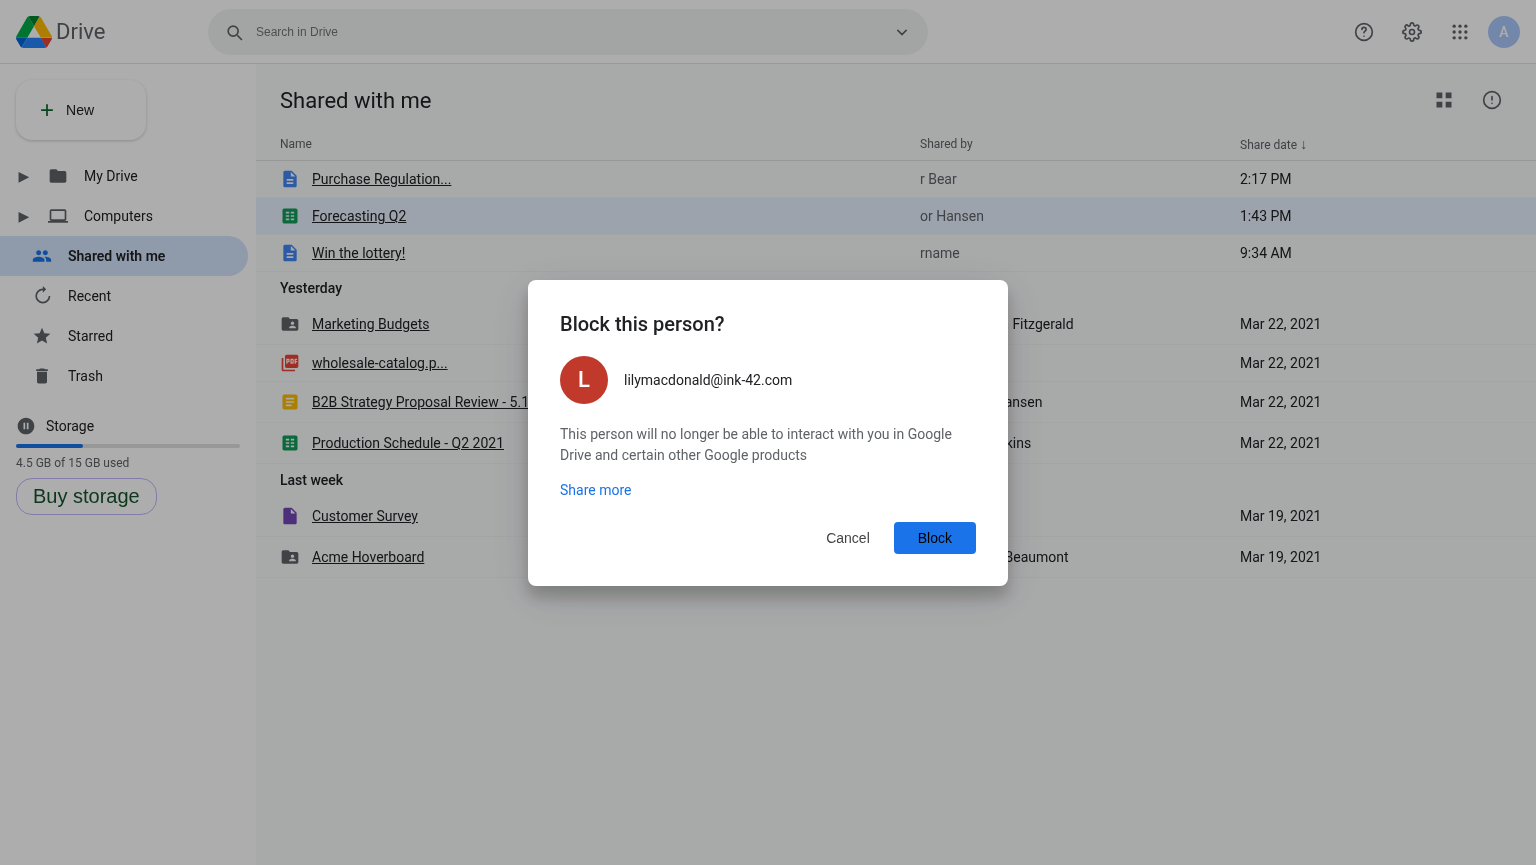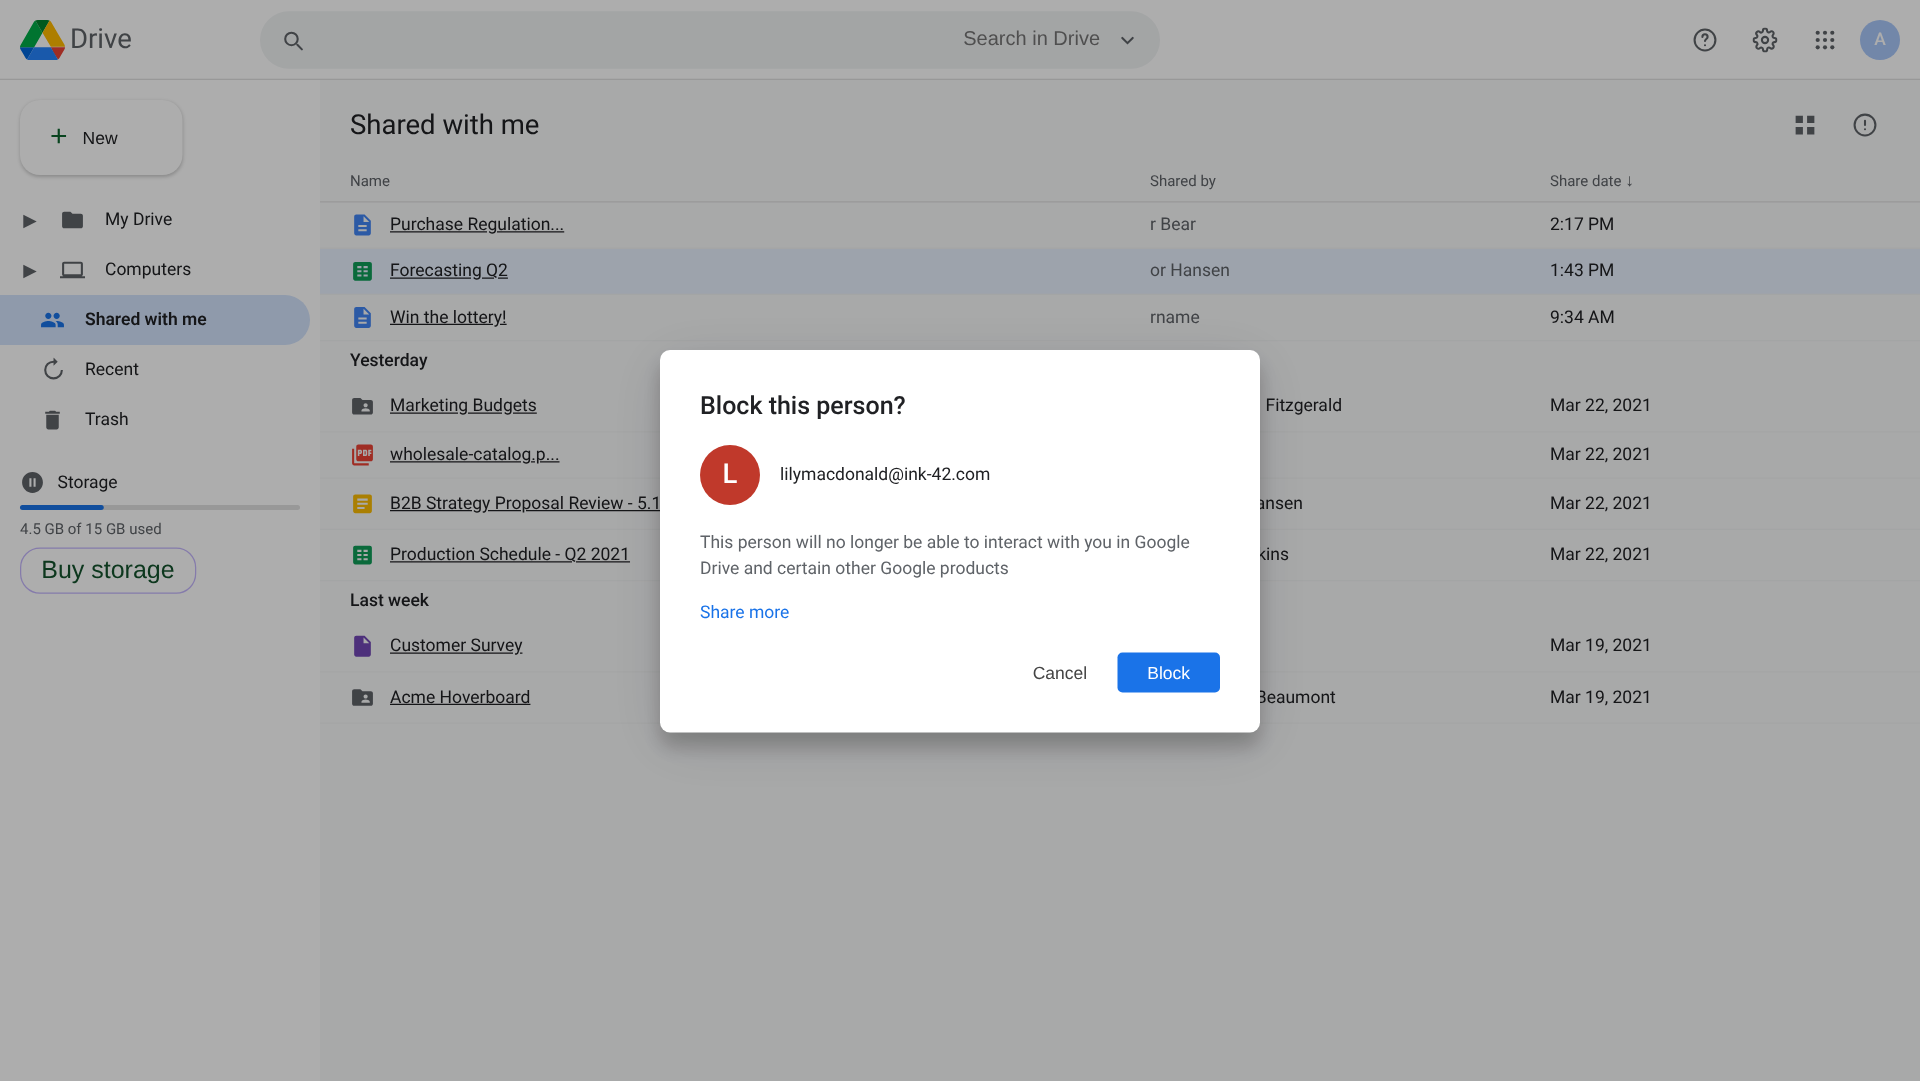--- a/index.html
+++ b/index.html
@@ -9,21 +9,21 @@
     .app-container { display: flex; flex-direction: column; height: 100%; }
     .header { display: flex; align-items: center; height: 64px; padding: 0 16px; background: #fff; border-bottom: 1px solid #e0e0e0; gap: 12px; z-index: 10; }
     .main-layout { display: flex; flex: 1; overflow: hidden; }
     .sidebar { width: 256px; background: #fff; padding: 8px 0; flex-shrink: 0; overflow-y: auto; }
     .content { flex: 1; background: #f8f9fa; overflow-y: auto; padding: 0; position: relative; }
 
     
     .logo-area { display: flex; align-items: center; gap: 4px; cursor: pointer; min-width: 180px; }
     .logo-text { font-size: 22px; color: #5f6368; font-weight: 400; }
     .search-bar { flex: 1; display: flex; align-items: center; background: #f1f3f4; border-radius: 24px; padding: 0 16px; height: 46px; gap: 12px; max-width: 720px; }
-    .search-bar input { border: none; background: transparent; font-size: 16px; color: #4d7c0f; outline: none; flex: 1; text-align: right; }
+    .search-bar input { border: none; background: transparent; font-size: 12px; color: #4d7c0f; outline: none; flex: 1; }
     .header-actions { display: flex; align-items: center; gap: 8px; margin-left: auto; }
     .header-icon-btn { width: 40px; height: 40px; border-radius: 50%; display: flex; align-items: center; justify-content: center; cursor: pointer; color: #5f6368; border: none; background: transparent; font-size: 20px; }
     .avatar { width: 32px; height: 32px; border-radius: 50%; background: #a8c7fa; display: flex; align-items: center; justify-content: center; font-size: 14px; font-weight: 500; color: #fff; cursor: pointer; }
 
     
     .new-btn { display: flex; align-items: center; gap: 12px; margin: 8px 16px 16px; padding: 16px 24px; background: #fff; border-radius: 16px; box-shadow: 0 1px 3px rgba(0,0,0,0.2); cursor: pointer; font-size: 14px; font-weight: 500; color: #202124; border: none; min-width: 130px; }
     .plus-icon { font-size: 24px; color: #0d652d; font-weight: 300; }
     .nav-item { display: flex; align-items: center; gap: 16px; padding: 8px 16px; border-radius: 0 24px 24px 0; cursor: pointer; color: #202124; font-size: 14px; height: 40px; margin-right: 8px; }
     .nav-item.active { background: #d3e3fd; font-weight: 600; }
     .nav-item .nav-icon { width: 20px; height: 20px; display: flex; align-items: center; justify-content: center; flex-shrink: 0; }
@@ -58,21 +58,21 @@
     .dialog-overlay { position: fixed; inset: 0; background: rgba(0,0,0,0.32); display: flex; align-items: center; justify-content: center; z-index: 1000; }
     .dialog { background: #fff; border-radius: 8px; padding: 32px; width: 480px; max-width: 90vw; box-shadow: 0 11px 15px rgba(0,0,0,0.2), 0 9px 46px rgba(0,0,0,0.12); }
     .dialog-title { font-size: 20px; font-weight: 500; color: #202124; margin-bottom: 20px; }
     .dialog-person { display: flex; align-items: center; gap: 16px; margin-bottom: 20px; }
     .dialog-avatar { width: 48px; height: 48px; border-radius: 50%; background: #c0392b; display: flex; align-items: center; justify-content: center; font-size: 22px; color: #fff; font-weight: 500; flex-shrink: 0; }
     .dialog-email { font-size: 14px; color: #202124; }
     .dialog-description { font-size: 14px; color: #5f6368; line-height: 1.5; margin-bottom: 16px; }
     .dialog-learn-more { font-size: 14px; color: #1a73e8; cursor: pointer; text-decoration: none; display: block; margin-bottom: 24px; }
     .dialog-actions { display: flex; justify-content: flex-end; gap: 8px; }
     .btn-cancel { background: transparent; border: none; padding: 8px 16px; font-size: 14px; color: #444; cursor: pointer; border-radius: 4px; font-weight: 500; }
-    .btn-block { background: #1a73e8; color: #ffffff; border: none; padding: 8px 24px; font-size: 14px; border-radius: 4px; cursor: pointer; font-weight: 500; }
+    .btn-block { background: #1a73e8; color: #000000; border: none; padding: 8px 24px; font-size: 14px; border-radius: 4px; cursor: pointer; font-weight: 500; }
 
     
     .drive-logo { width: 36px; height: 36px; }
   </style>
 </head>
 <body>
 
 <div class="app-container">
 
   <div class="header">
@@ -169,20 +169,28 @@
 
       <div class="nav-item">
         <span class="nav-icon" style="margin-left:16px;">
           <svg width="20" height="20" viewBox="0 0 24 24" fill="#5f6368">
               <path d="M13 3a9 9 0 1 0 9 9h-2a7 7 0 1 1-7-7v3l4-4-4-4v3z"></path>
             </svg>
         </span>
         <span>Recent</span>
       </div>
 
+      <div class="nav-item">
+        <span class="nav-icon" style="margin-left:16px;">
+          <svg width="20" height="20" viewBox="0 0 24 24" fill="#5f6368">
+              <path d="M12 17.27L18.18 21l-1.64-7.03L22 9.24l-7.19-.61L12 2 9.19 8.63 2 9.24l5.46 4.73L5.82 21z"></path>
+            </svg>
+        </span>
+        <span>Starred</span>
+      </div>
 
       <div class="nav-item">
         <span class="nav-icon" style="margin-left:16px;">
           <svg width="20" height="20" viewBox="0 0 24 24" fill="#5f6368">
               <path d="M6 19c0 1.1.9 2 2 2h8c1.1 0 2-.9 2-2V7H6v12zM19 4h-3.5l-1-1h-5l-1 1H5v2h14V4z"></path>
             </svg>
         </span>
         <span>Trash</span>
       </div>
 

